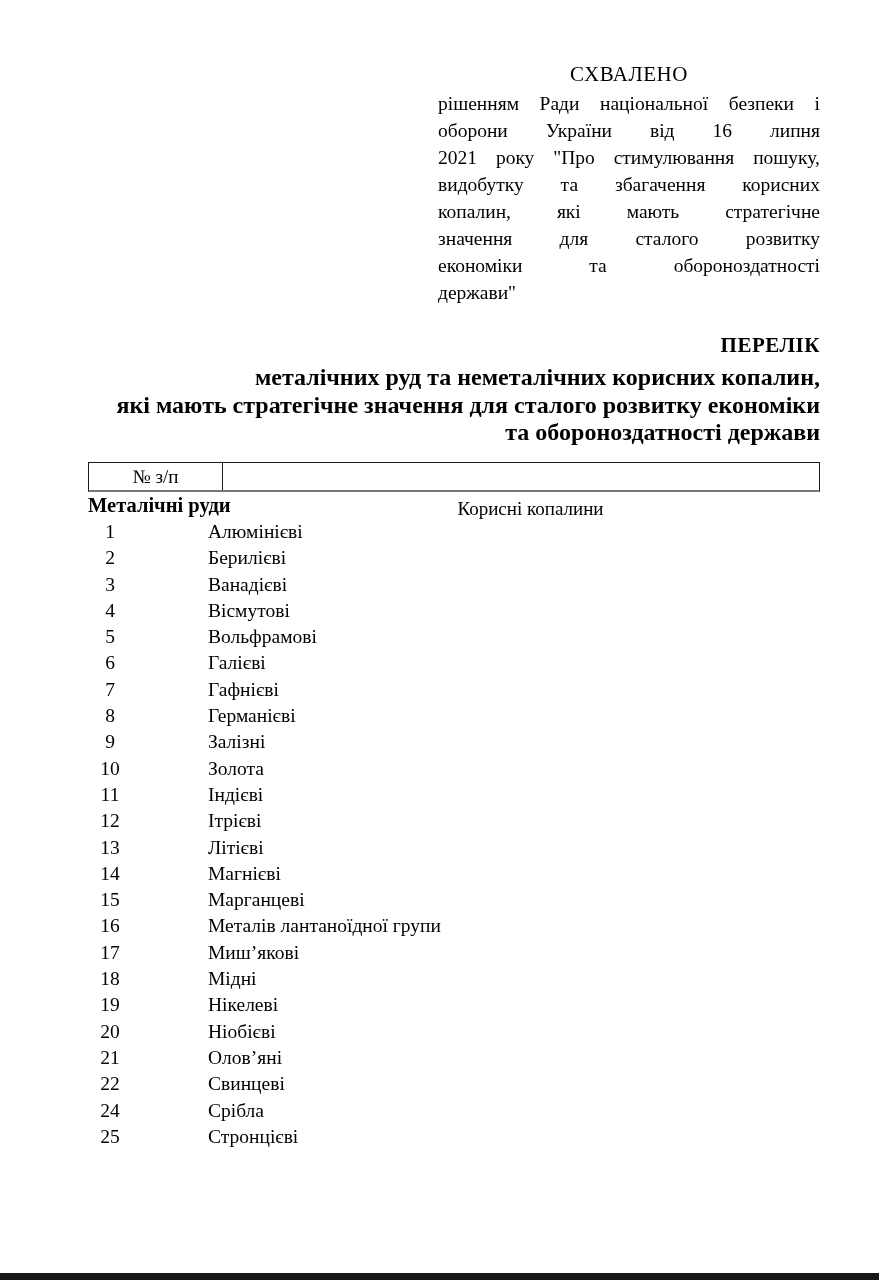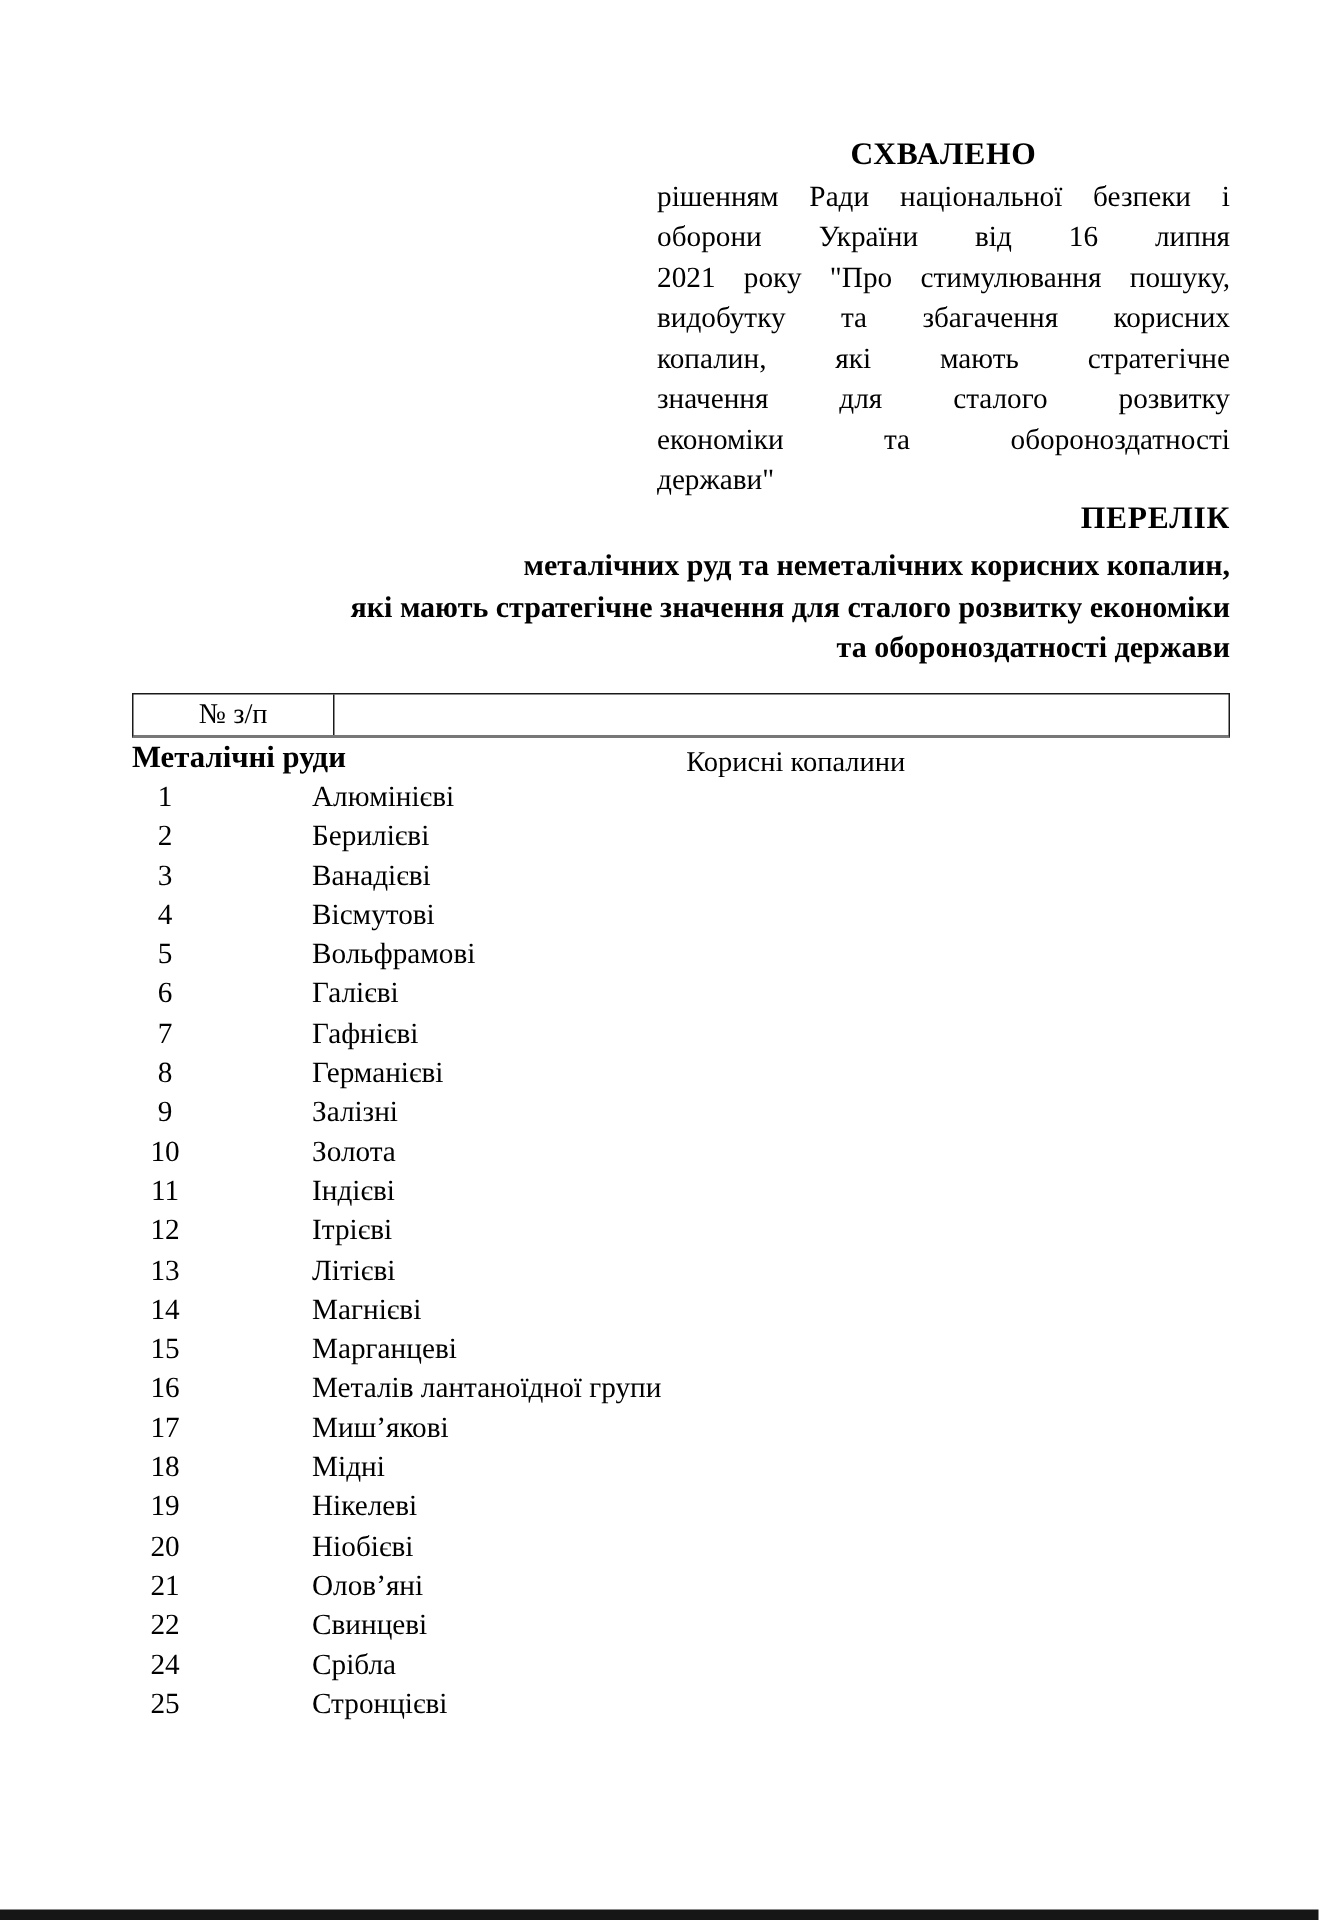--- a/index.html
+++ b/index.html
@@ -12,26 +12,25 @@
     color: #000;
   }
 
   
   .approval {
     position: absolute;
     left: 438px; top: 60px; width: 382px;
   }
   .approval-heading {
     text-align: center;
-    font-weight: bold;
+    font-weight: normal;
     font-size: 21px;
     line-height: 28px;
     margin-bottom: 2px;
     letter-spacing: 0.5px;
-    margin-top: 28px;
   }
   .approval-line {
     font-size: 19.5px;
     line-height: 27px;
     text-align: justify;
     text-align-last: justify;
     white-space: normal;
   }
   .approval-line:last-child { text-align-last: left; }
 
@@ -42,21 +41,21 @@
     text-align: right;
     font-weight: bold;
   }
   .title-heading {
     font-size: 21px;
     line-height: 28px;
     margin-bottom: 5px;
     letter-spacing: 0.5px;
   }
   .title-line {
-    font-size: 20px;
+    font-size: 24px;
     line-height: 27.5px;
   }
 
   
   .table-header {
     position: absolute;
     left: 88px; top: 462px; width: 730px; height: 27px;
     display: flex;
     border: 1px solid #1a1a1a;
     border-bottom: 2px solid #777;

